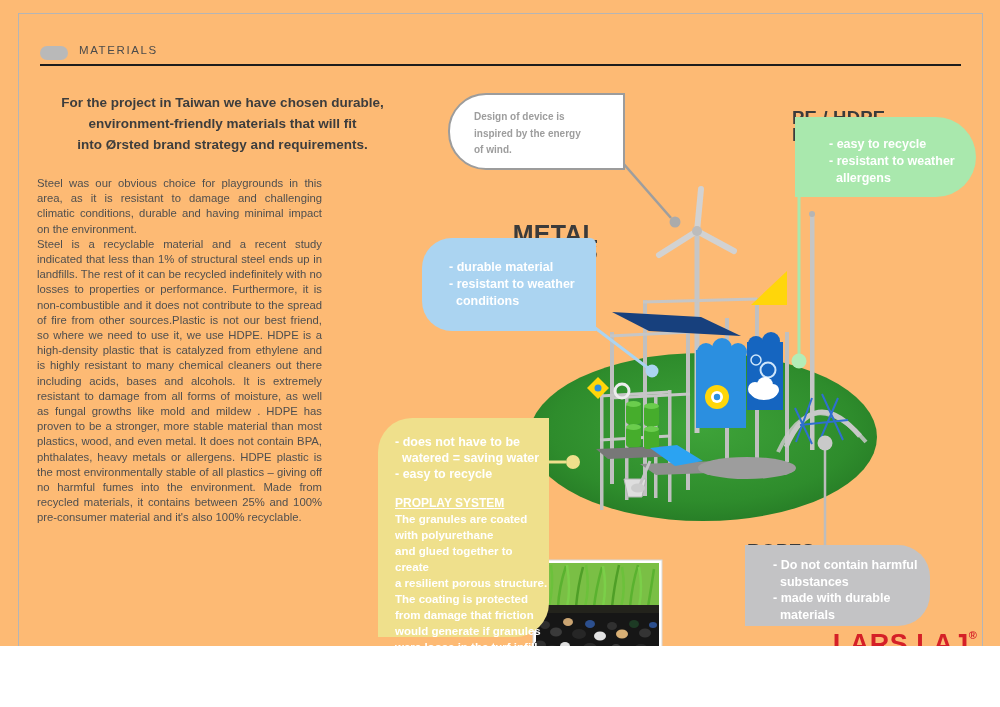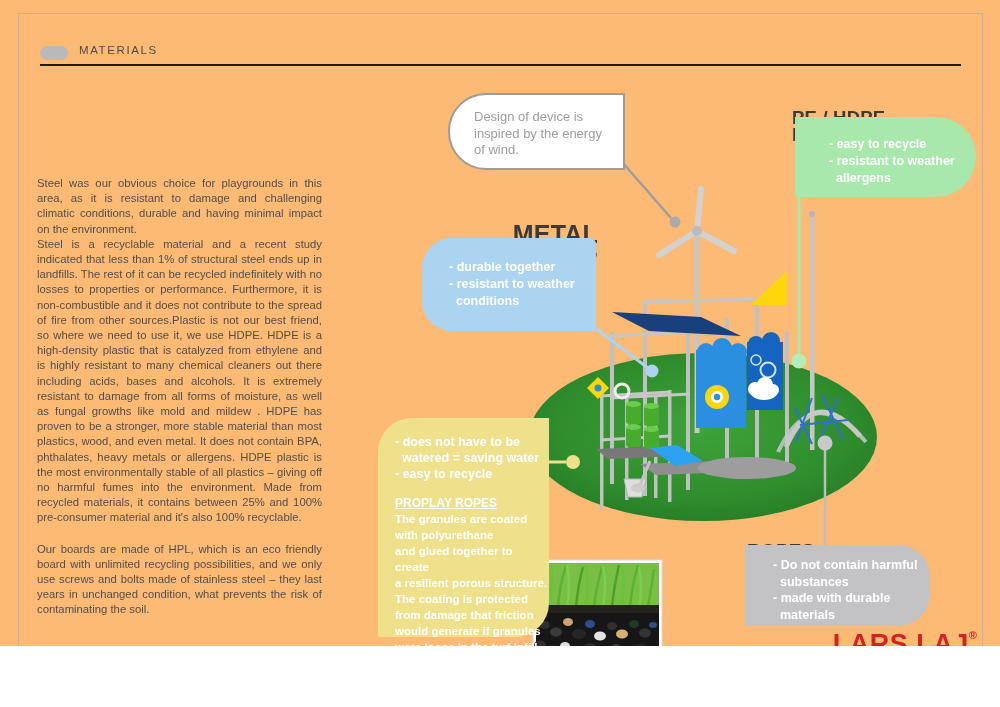--- a/index.html
+++ b/index.html
@@ -39,21 +39,21 @@
   #title-pe{left:792px;top:85px;width:170px;font-size:18.5px;line-height:17px;}
   #title-ropes{left:747px;top:516px;font-size:19px;}
   
   .bubble{
     position:absolute;box-sizing:border-box;font-weight:bold;color:#fff;
     white-space:pre-wrap;
   }
   #bubble-design{
     left:448px;top:93px;width:177px;height:77px;background:#fff;
     border:2.5px solid #9c9c9c;border-radius:38px 0 0 38px;
-    color:#9d9d9d;font-weight:normal;font-size:13px;line-height:16.5px;
+    color:#9d9d9d;font-weight:bold;font-size:10px;line-height:16.5px;
     padding:14px 8px 0 24px;
   }
   #bubble-metal{
     left:422px;top:238px;width:174px;height:93px;background:var(--accent_blue,#abd4f1);
     border-radius:30px 6px 0 30px;font-size:12.5px;line-height:17px;padding:21px 0 0 27px;
   }
   #bubble-grass{
     left:330px;top:418px;width:171px;height:219px;background:var(--accent_yellow,#efe08c);
     border-radius:34px 0 34px 0;font-size:12.5px;line-height:16px;padding:16px 0 0 17px;margin-left:48px;
   }
@@ -83,25 +83,27 @@
 </head>
 <body>
 
 <div class="page">
   <div class="frame"></div>
 
   <span class="pill"></span>
   <span class="header-label">MATERIALS</span>
   <div class="header-rule"></div>
 
+  <div class="intro">For the project in Taiwan we have chosen durable,
+environment-friendly materials that will fit
+into Ørsted brand strategy and requirements.</div>
 
   <div class="article">
     <p>Steel was our obvious choice for playgrounds in this area, as it is resistant to damage and challenging climatic conditions, durable and having minimal impact on the environment.</p>
     <p>Steel is a recyclable material and a recent study indicated that less than 1% of structural steel ends up in landfills. The rest of it can be recycled indefinitely with no losses to properties or performance. Furthermore, it is non-combustible and it does not contribute to the spread of fire from other sources.Plastic is not our best friend, so where we need to use it, we use HDPE. HDPE is a high-density plastic that is catalyzed from ethylene and is highly resistant to many chemical cleaners out there including acids, bases and alcohols. It is extremely resistant to damage from all forms of moisture, as well as fungal growths like mold and mildew . HDPE has proven to be a stronger, more stable material than most plastics, wood, and even metal. It does not contain BPA, phthalates, heavy metals or allergens. HDPE plastic is the most environmentally stable of all plastics – giving off no harmful fumes into the environment. Made from recycled materials, it contains between 25% and 100% pre-consumer material and it's also 100% recyclable.</p>
-    <p class="spaced">Our boards are made of HPL, which is an eco friendly board with unlimited recycling possibilities, and we only use screws and bolts made of stainless steel – they last years in unchanged condition, what prevents the risk of contaminating the soil.</p>
   </div>
 
   <svg class="illustration" viewBox="0 0 1000 707">
     <defs>
       <radialGradient id="gGrass" cx="50%" cy="45%" r="62%">
         <stop offset="0%" stop-color="#3ea339"></stop>
         <stop offset="70%" stop-color="#2e8c2c"></stop>
         <stop offset="100%" stop-color="#247724"></stop>
       </radialGradient>
     </defs>
@@ -261,27 +263,27 @@
 
   <div class="callout-title" id="title-metal">METAL
 PIPES</div>
   <div class="callout-title" id="title-pe">PE / HDPE
 PLATES</div>
   <div class="callout-title" id="title-ropes">ROPES</div>
 
   <div class="bubble" id="bubble-design">Design of device is
 inspired by the energy
 of wind.</div>
-  <div class="bubble" id="bubble-metal">- durable together
+  <div class="bubble" id="bubble-metal">- durable material
 - resistant to weather
   conditions</div>
   <div class="bubble" id="bubble-grass"><span>- does not have to be
   watered = saving water
 - easy to recycle</span>
-<span class="subtitle">PROPLAY ROPES</span>
+<span class="subtitle">PROPLAY SYSTEM</span>
 <span class="detail">The granules are coated
 with polyurethane
 and glued together to create
 a resilient porous structure.
 The coating is protected
 from damage that friction
 would generate if granules
 were loose in the turf infill.</span></div>
   <div class="bubble" id="bubble-pe">- easy to recycle
 - resistant to weather

